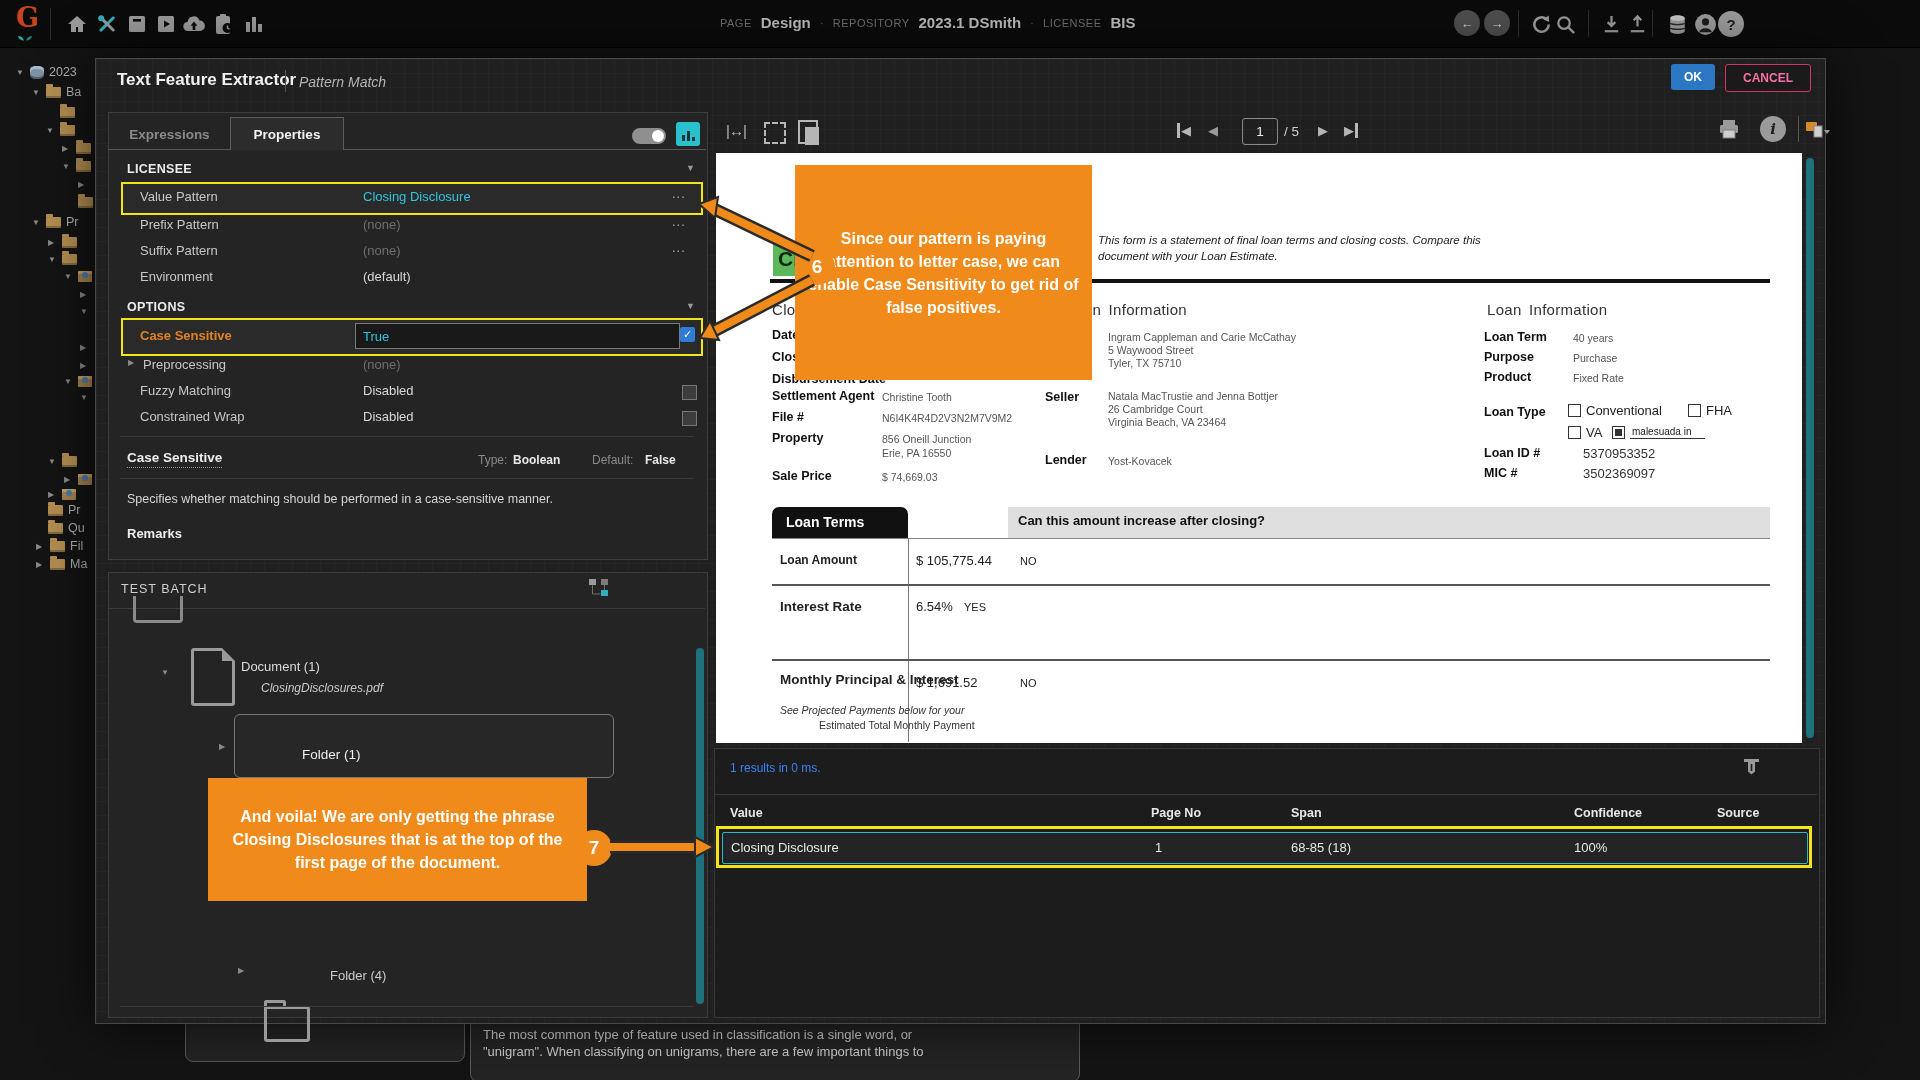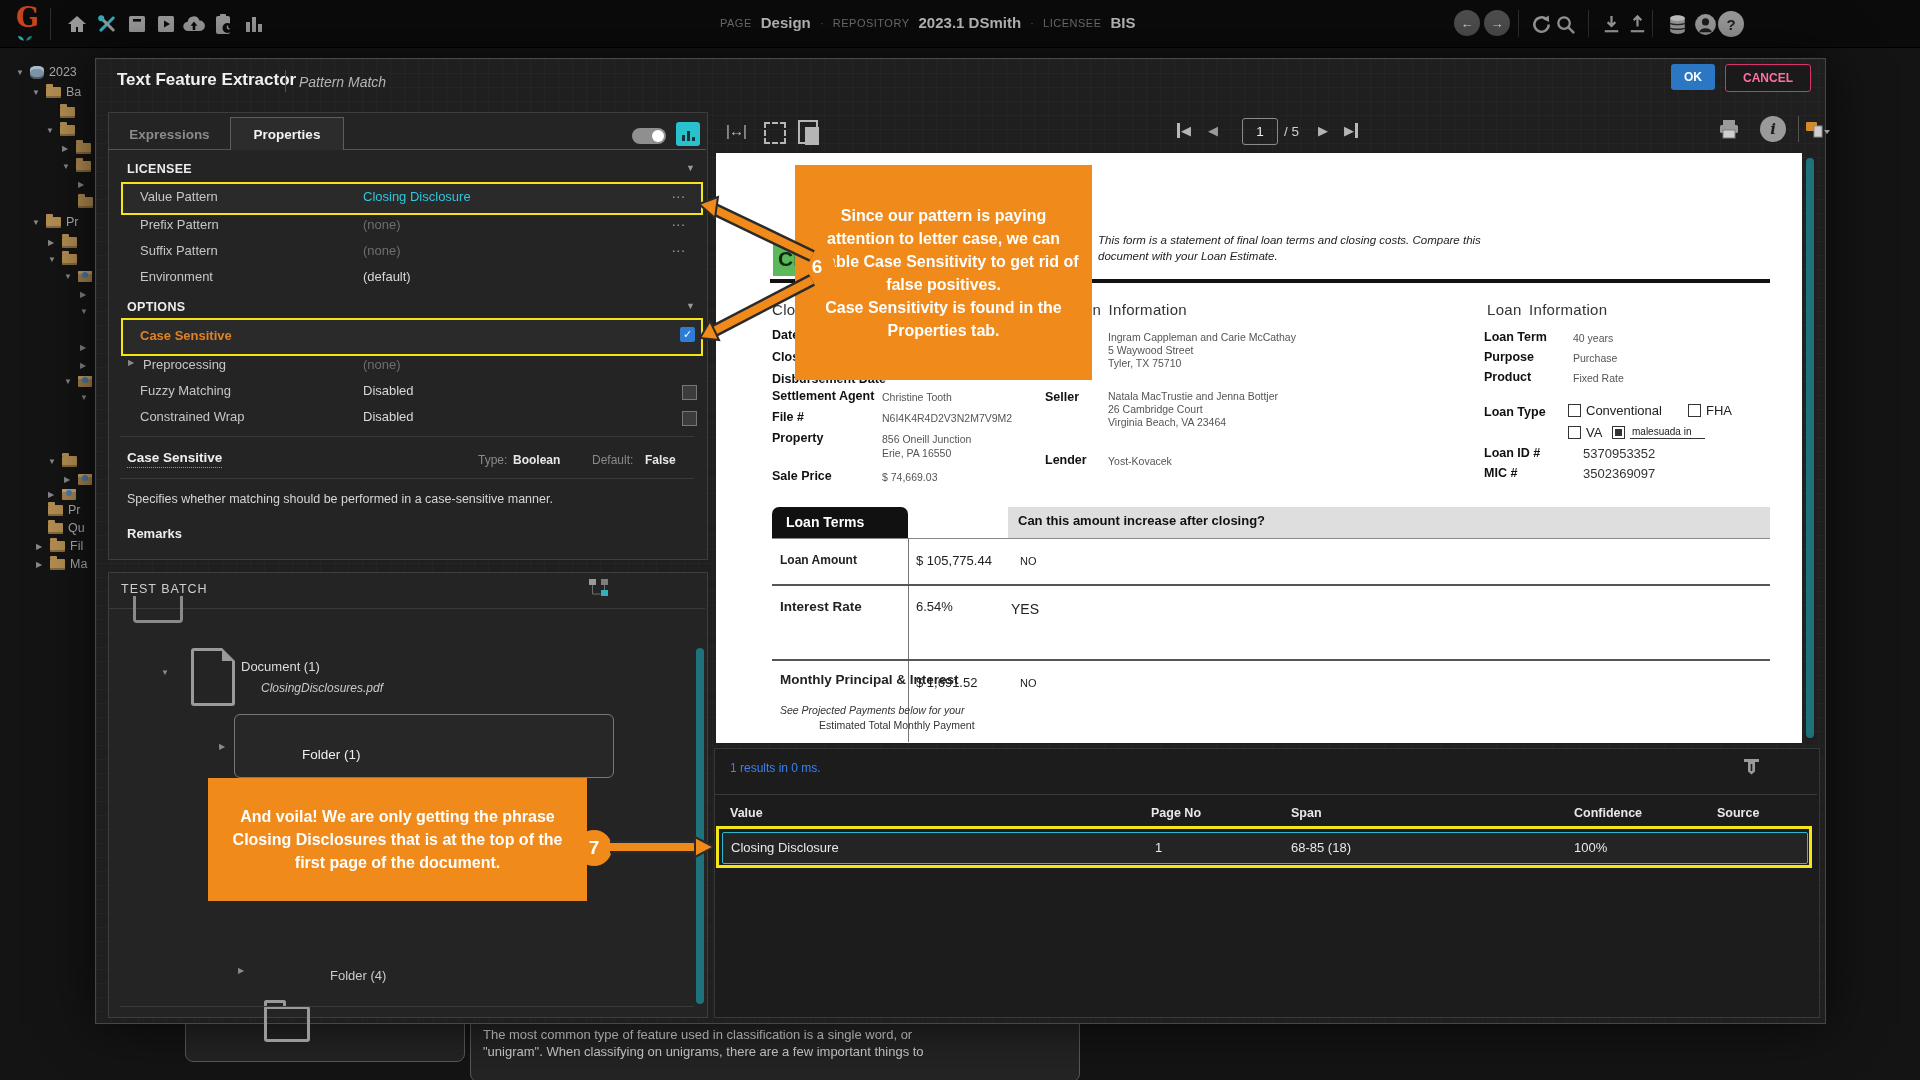--- a/index.html
+++ b/index.html
@@ -350,20 +350,23 @@
   <div class="abs dots" style="left:672px;top:240px">...</div>
 
   <div class="abs prow-label" style="left:140px;top:269px">Environment</div>
   <div class="abs prow-val" style="left:363px;top:269px">(default)</div>
 
   <div class="abs sec-h" style="left:127px;top:300px">OPTIONS</div>
   <div class="abs" style="left:686px;top:301px;font-size:9px;color:#999">▼</div>
 
   <div class="abs hlbox" style="left:121px;top:318px;width:578px;height:34px"></div>
   <div class="abs prow-label" style="left:140px;top:328px;color:#e08224;font-weight:bold">Case Sensitive</div>
+  <div class="abs val-input val-teal" style="left:355px;top:323px;width:316px;height:24px">
+    <span>True</span>
+    </div>
   <div class="abs chk-on" style="left:680px;top:327px">✓</div>
 
   <div class="abs caret" style="left:128px;top:358px">▶</div>
   <div class="abs prow-label" style="left:143px;top:357px">Preprocessing</div>
   <div class="abs prow-val val-none" style="left:363px;top:357px">(none)</div>
 
   <div class="abs prow-label" style="left:140px;top:383px">Fuzzy Matching</div>
   <div class="abs prow-val" style="left:363px;top:383px">Disabled</div>
   <div class="abs chk-dis" style="left:682px;top:385px"></div>
 
@@ -506,21 +509,21 @@
   <div class="abs" style="left:772px;top:538px;width:998px;height:1px;background:#888"></div>
   <div class="abs" style="left:908px;top:538px;width:1px;height:204px;background:#777"></div>
   <div class="abs" style="left:772px;top:584px;width:998px;height:2px;background:#555"></div>
   <div class="abs" style="left:772px;top:659px;width:998px;height:2px;background:#555"></div>
 
   <div class="abs d" style="left:780px;top:553px;font-size:12px;font-weight:bold">Loan Amount</div>
   <div class="abs d" style="left:916px;top:553px;font-size:13px">$ 105,775.44</div>
   <div class="abs d" style="left:1020px;top:555px;font-size:11px">NO</div>
   <div class="abs d" style="left:780px;top:599px;font-size:13.5px;font-weight:bold">Interest Rate</div>
   <div class="abs d" style="left:916px;top:599px;font-size:13px">6.54%</div>
-  <div class="abs d" style="left:1011px;top:601px;font-size:14px">YES</div>
+  <div class="abs d" style="left:964px;top:601px;font-size:11px">YES</div>
   <div class="abs d" style="left:780px;top:672px;font-size:13.5px;font-weight:bold">Monthly Principal &amp; Interest</div>
   <div class="abs d" style="left:916px;top:675px;font-size:13px">$ 1,691.52</div>
   <div class="abs d" style="left:1020px;top:677px;font-size:11px">NO</div>
   <div class="abs d" style="left:780px;top:704px;font-size:10.5px;font-style:italic;color:#333">See Projected Payments below for your</div>
   <div class="abs d" style="left:819px;top:719px;font-size:10.5px;color:#333">Estimated Total Monthly Payment</div>
 
   <div class="abs" style="left:714px;top:748px;width:1104px;height:268px;background:#1c1c1c;border:1px solid #383838"></div>
   <div class="abs" style="left:730px;top:761px;font-size:12px;color:#3b82f6">1 results in 0 ms.</div>
   <div class="abs" style="left:1742px;top:757px">
     <svg width="19" height="20" viewBox="0 0 19 20">
@@ -538,21 +541,20 @@
 
   <div class="abs" style="left:716px;top:826px;width:1096px;height:42px;border:3px solid #f2e51a;box-sizing:border-box"></div>
   <div class="abs" style="left:722px;top:832px;width:1084px;height:30px;border:1px solid #2fb7cf;background:#242424;border-radius:2px"></div>
   <div class="abs res-v" style="left:731px;top:840px">Closing Disclosure</div>
   <div class="abs res-v" style="left:1155px;top:840px">1</div>
   <div class="abs res-v" style="left:1291px;top:840px">68-85 (18)</div>
   <div class="abs res-v" style="left:1574px;top:840px">100%</div>
 
   <div class="abs callout" style="left:795px;top:165px;width:297px;height:215px">
     <div>Since our pattern is paying attention to letter case, we can enable Case Sensitivity to get rid of false positives.</div>
-    <div>Case Sensitivity is found in the Properties tab.</div>
   </div>
   <div class="abs cnum" style="left:799px;top:249px">6</div>
 
   <div class="abs callout" style="left:208px;top:778px;width:379px;height:123px">
     <div>And voila! We are only getting the phrase Closing Disclosures that is at the top of the first page of the document.</div>
   </div>
   <div class="abs cnum" style="left:576px;top:830px">7</div>
 
   <svg class="abs" style="left:0;top:0;pointer-events:none" width="1920" height="1080" viewBox="0 0 1920 1080">
     <line x1="812" y1="256" x2="714" y2="209" stroke="#2a2a2a" stroke-width="13"></line>

